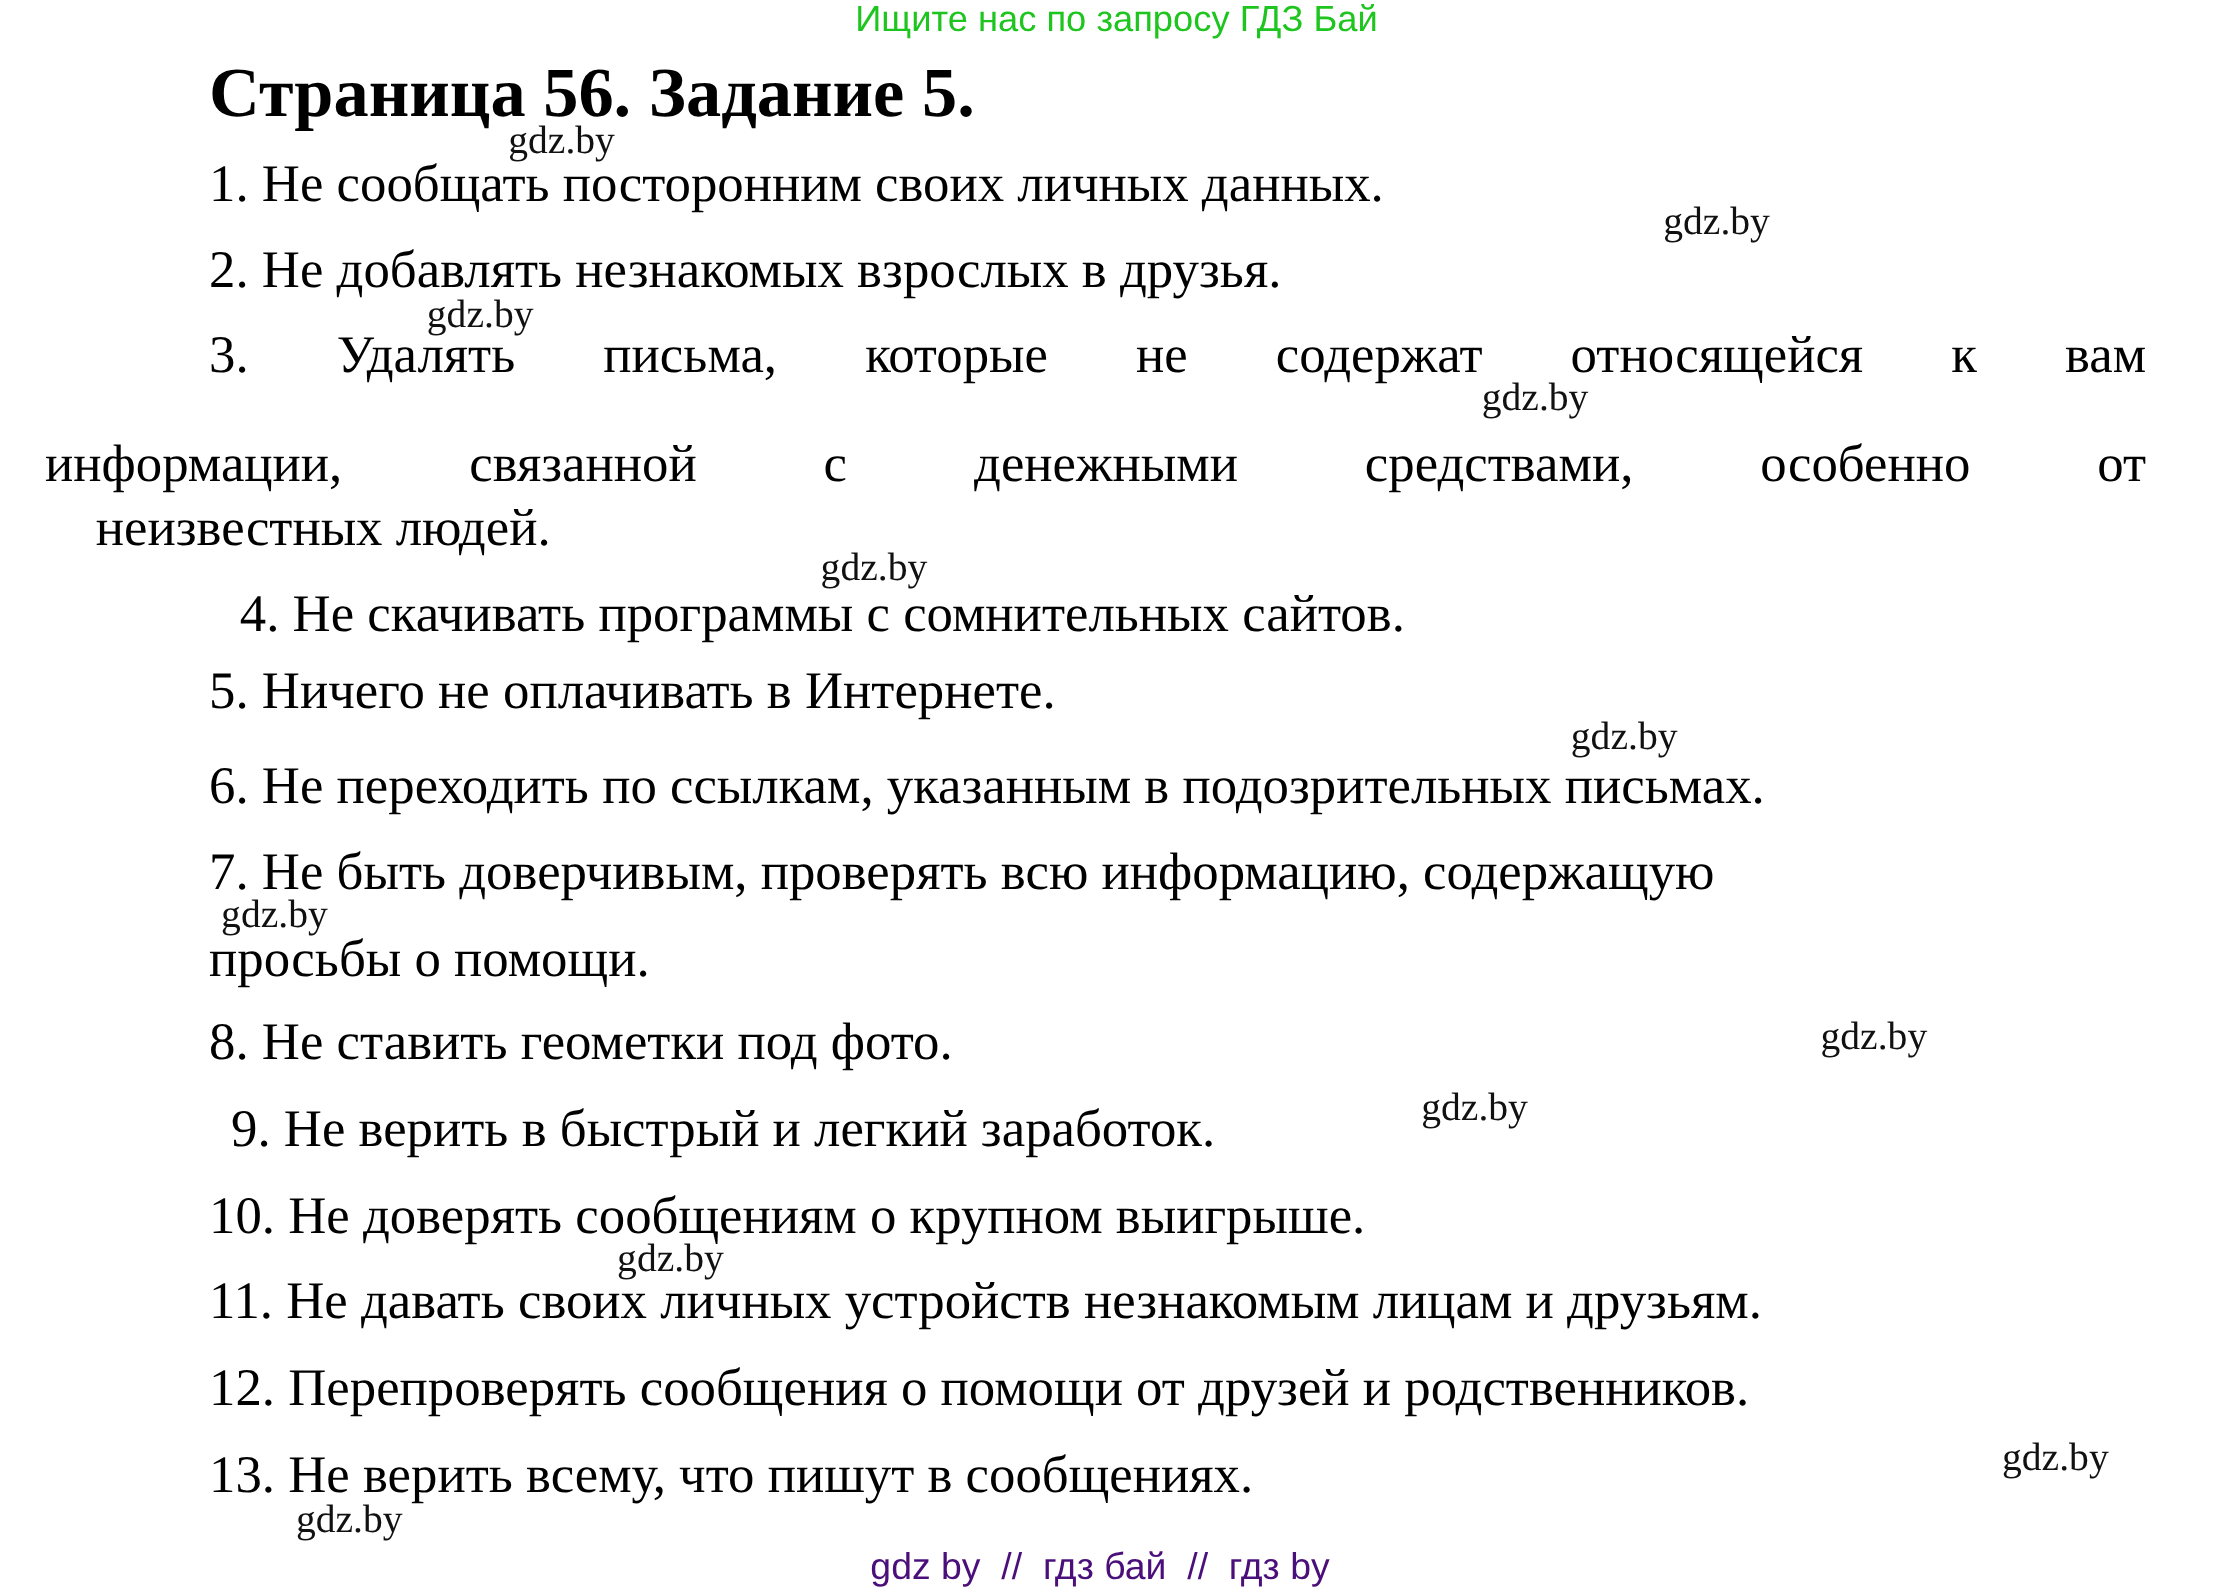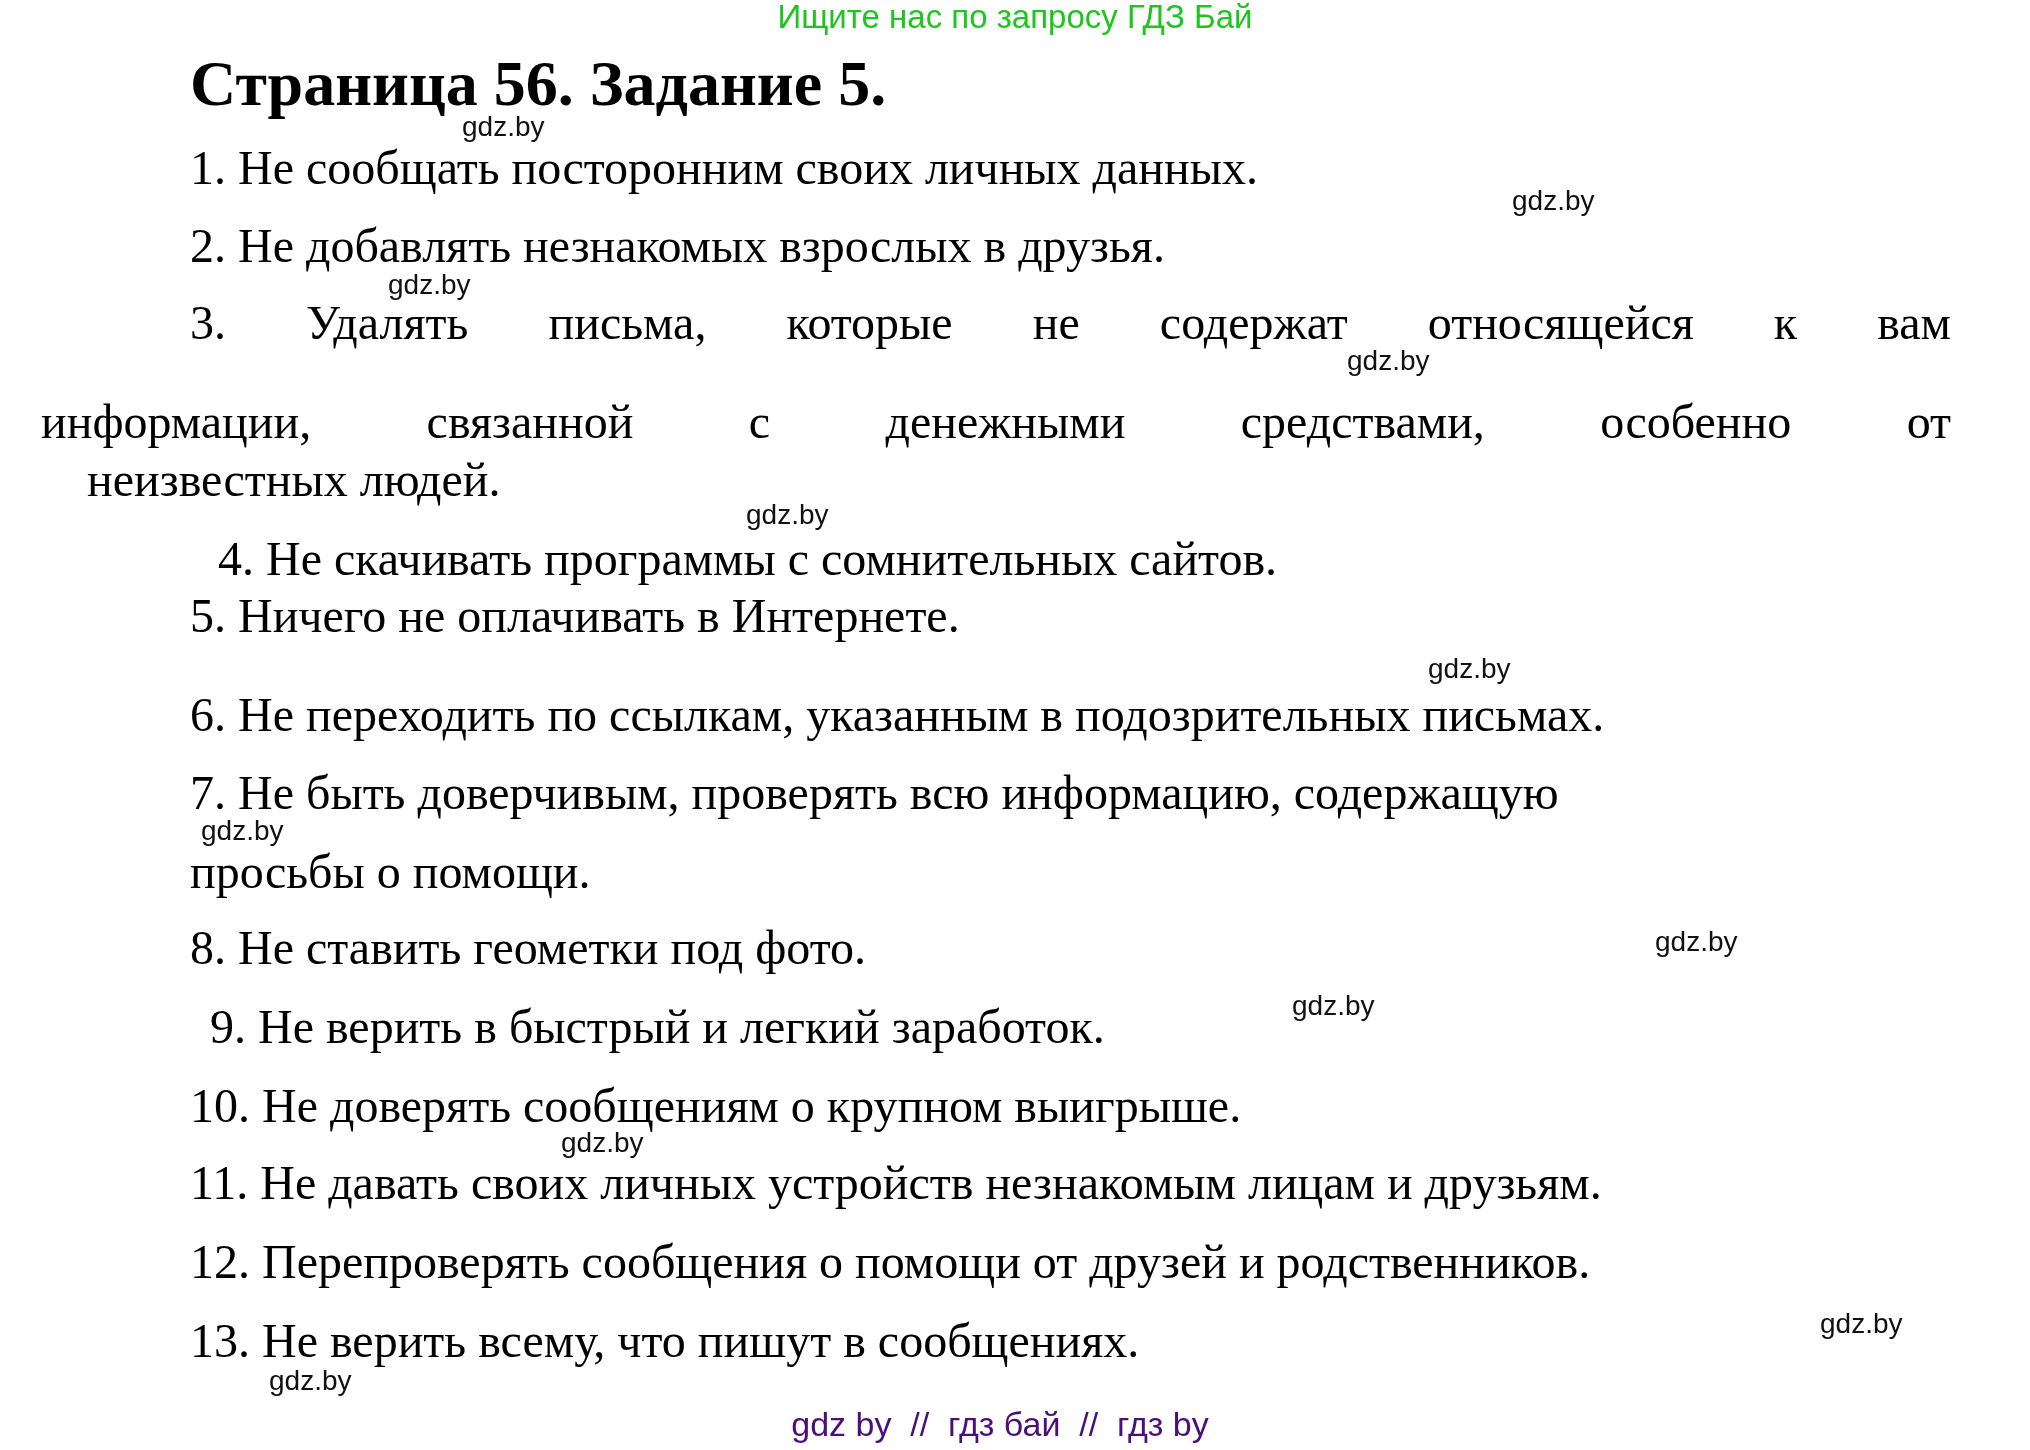--- a/index.html
+++ b/index.html
@@ -4,40 +4,40 @@
 <style>
   html, body { margin:0; padding:0; background:#ffffff; }
   body { width:2030px; height:1450px; position:relative; overflow:hidden;
          font-family:"Liberation Serif", serif; color:#000; }
   .top-banner { position:absolute; left:0; width:2030px; top:-2px; text-align:center;
                 font-family:"Liberation Sans", sans-serif; font-size:33px; color:#1ec51e; }
   .title { position:absolute; left:190px; top:54px; font-weight:bold; font-size:64px;
            line-height:60px; white-space:nowrap;text-align:center; }
   .line { position:absolute; font-size:48px; line-height:56px; white-space:nowrap; }
   .justified { text-align:justify; text-align-last:justify; white-space:normal; }
-  .wm { position:absolute; font-family:Liberation Sans, sans-serif; font-size:28px;
+  .wm { position:absolute; font-family:Liberation Serif, serif; font-size:36px;
         color:#111; line-height:30px; white-space:nowrap; }
   .footer { position:absolute; left:0; width:2000px; top:1405px; text-align:center;
             font-family:"Liberation Sans", sans-serif; font-size:34px; color:#4b0f7a;
             white-space:pre; }
 </style>
 </head>
 <body>
 
 <div class="top-banner">Ищите нас по запросу ГДЗ Бай</div>
 
 <div class="title">Страница 56. Задание 5.</div>
 
 <div class="line" style="left:190px;top:140px;">1. Не сообщать посторонним своих личных данных.</div>
 <div class="line" style="left:190px;top:218px;">2. Не добавлять незнакомых взрослых в друзья.</div>
 <div class="line justified" style="left:190px;top:295px;width:1761px;">3. Удалять письма, которые не содержат относящейся к вам</div>
 <div class="line justified" style="left:41px;top:374px;width:1910px;margin-top:20px;">информации, связанной с денежными средствами, особенно от</div>
 <div class="line" style="left:41px;top:452px;margin-left:46px;">неизвестных людей.</div>
 <div class="line" style="left:190px;top:531px;margin-left:28px;">4. Не скачивать программы с сомнительных сайтов.</div>
-<div class="line" style="left:190px;top:588px;font-family:Liberation Serif, serif;">5. Ничего не оплачивать в Интернете.</div>
+<div class="line" style="left:190px;top:601px;font-family:Liberation Serif, serif;">5. Ничего не оплачивать в Интернете.</div>
 <div class="line" style="left:190px;top:687px;">6. Не переходить по ссылкам, указанным в подозрительных письмах.</div>
 <div class="line" style="left:190px;top:765px;">7. Не быть доверчивым, проверять всю информацию, содержащую</div>
 <div class="line" style="left:190px;top:844px;">просьбы о помощи.</div>
 <div class="line" style="left:190px;top:920px;">8. Не ставить геометки под фото.</div>
 <div class="line" style="left:190px;top:999px;margin-left:20px;">9. Не верить в быстрый и легкий заработок.</div>
 <div class="line" style="left:190px;top:1078px;">10. Не доверять сообщениям о крупном выигрыше.</div>
 <div class="line" style="left:190px;top:1155px;">11. Не давать своих личных устройств незнакомым лицам и друзьям.</div>
 <div class="line" style="left:190px;top:1234px;">12. Перепроверять сообщения о помощи от друзей и родственников.</div>
 <div class="line" style="left:190px;top:1313px;text-align:right;">13. Не верить всему, что пишут в сообщениях.</div>
 

